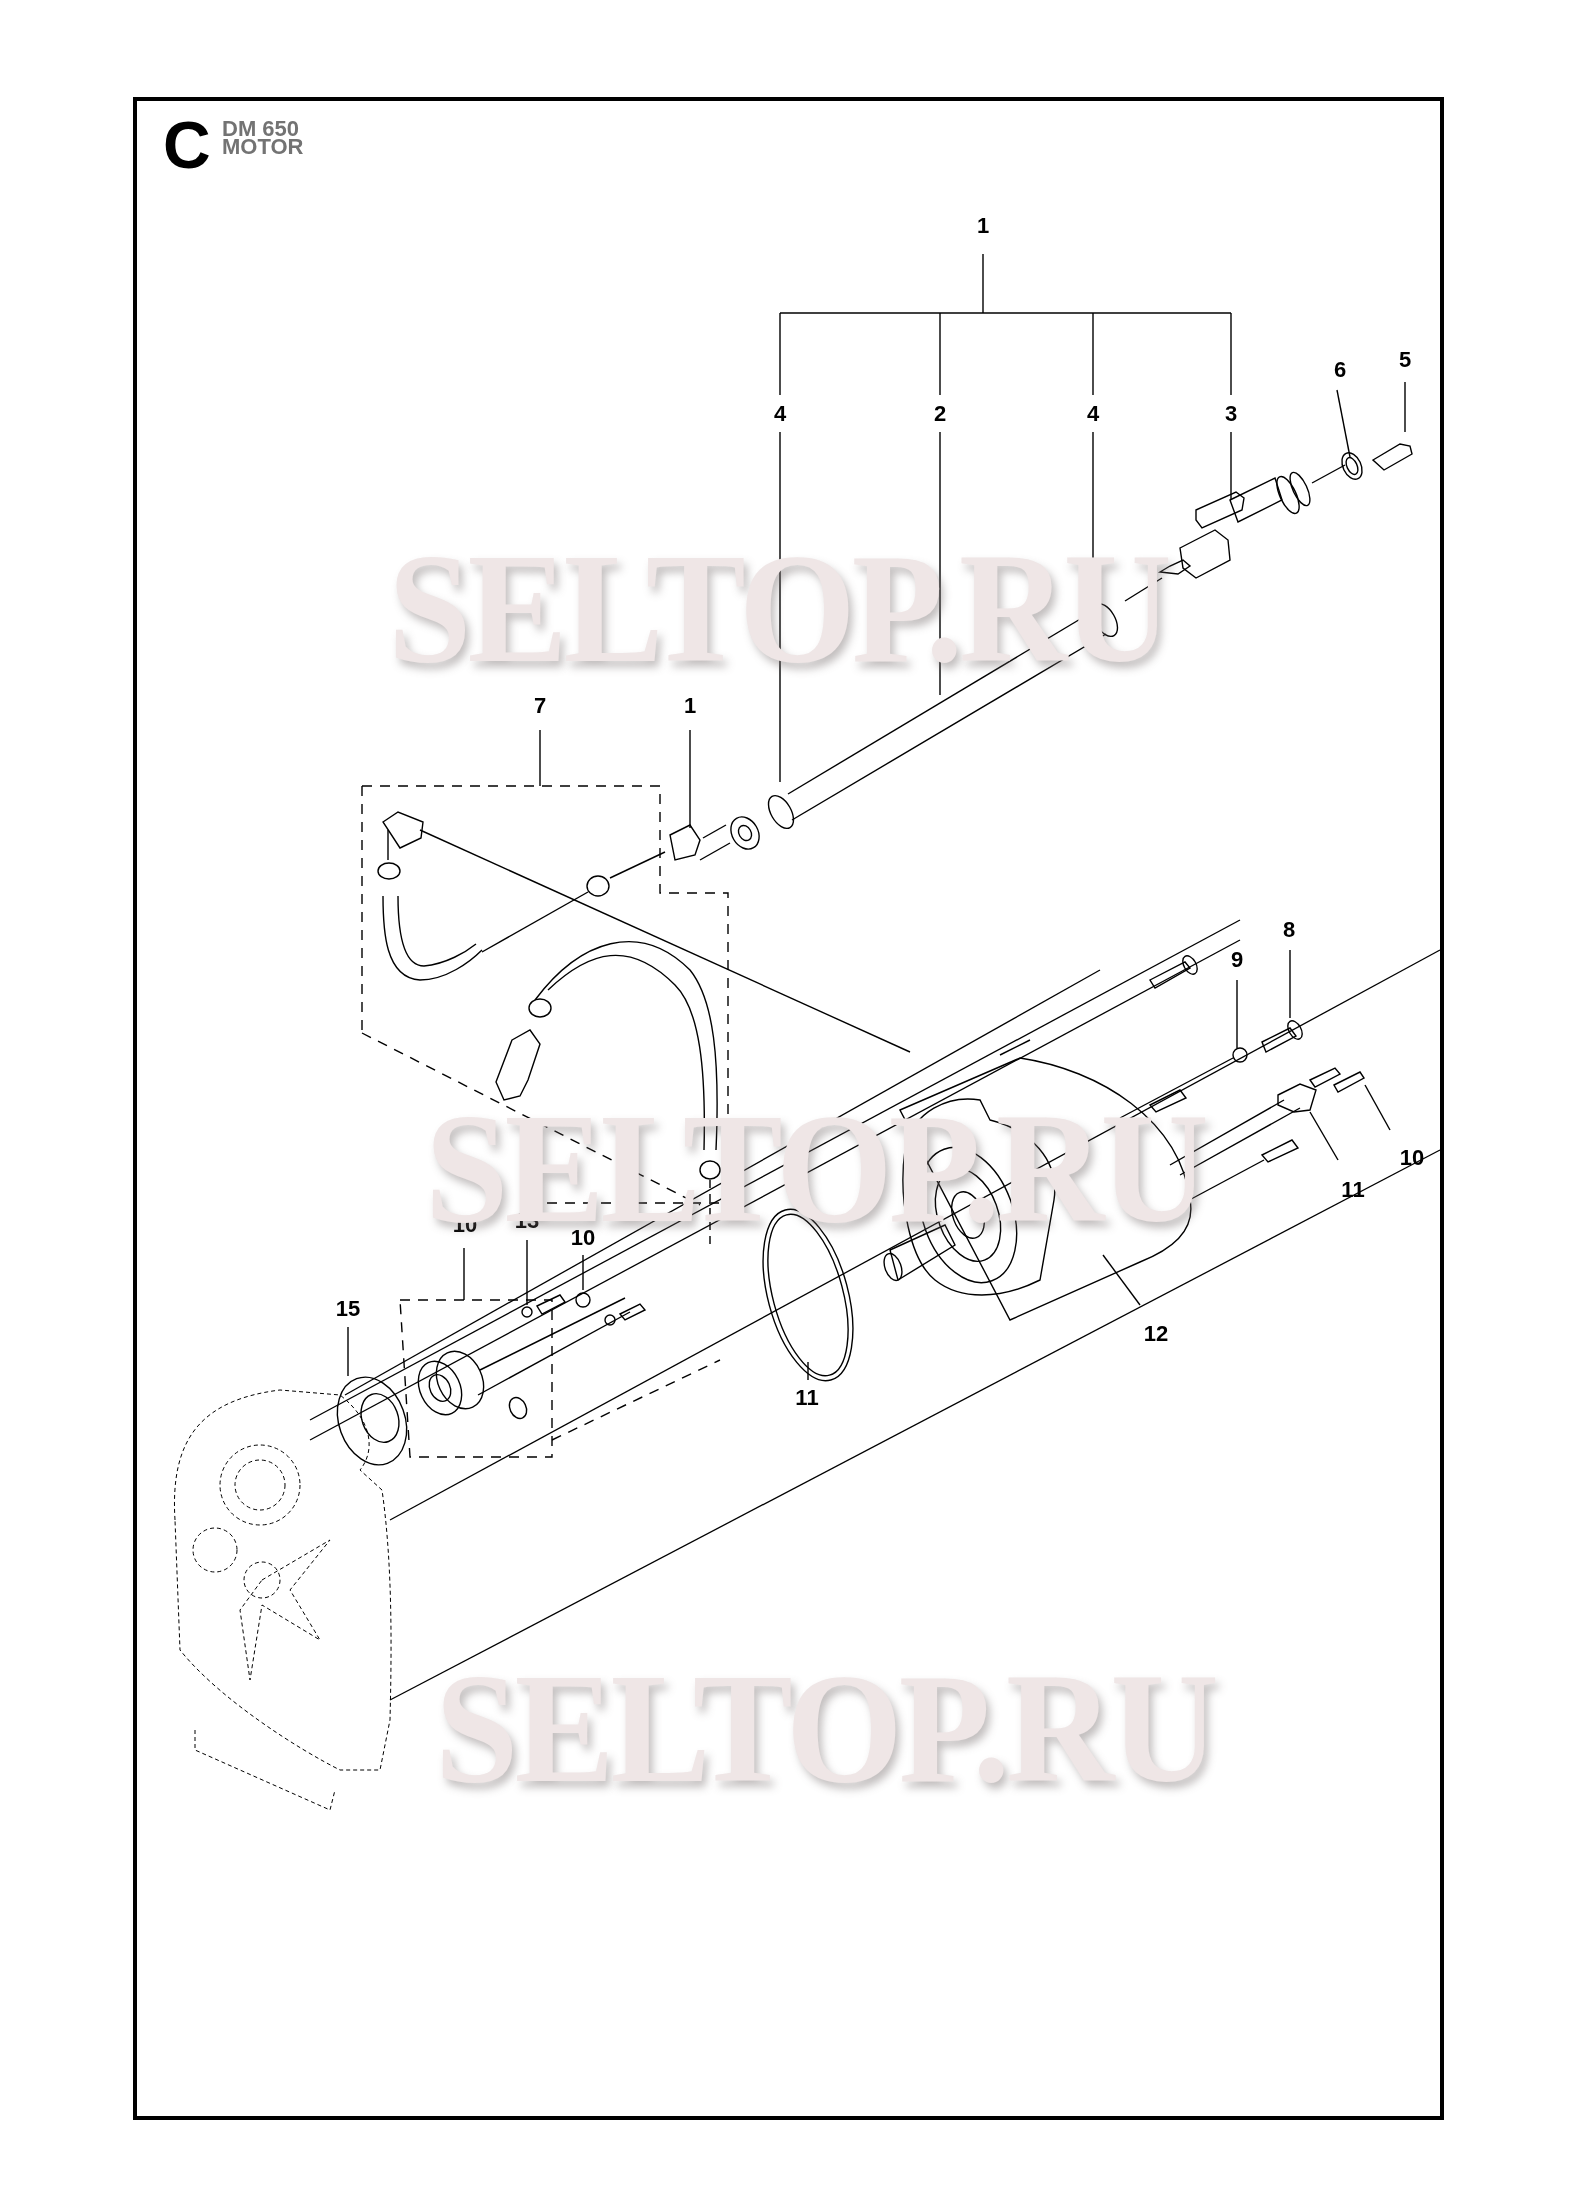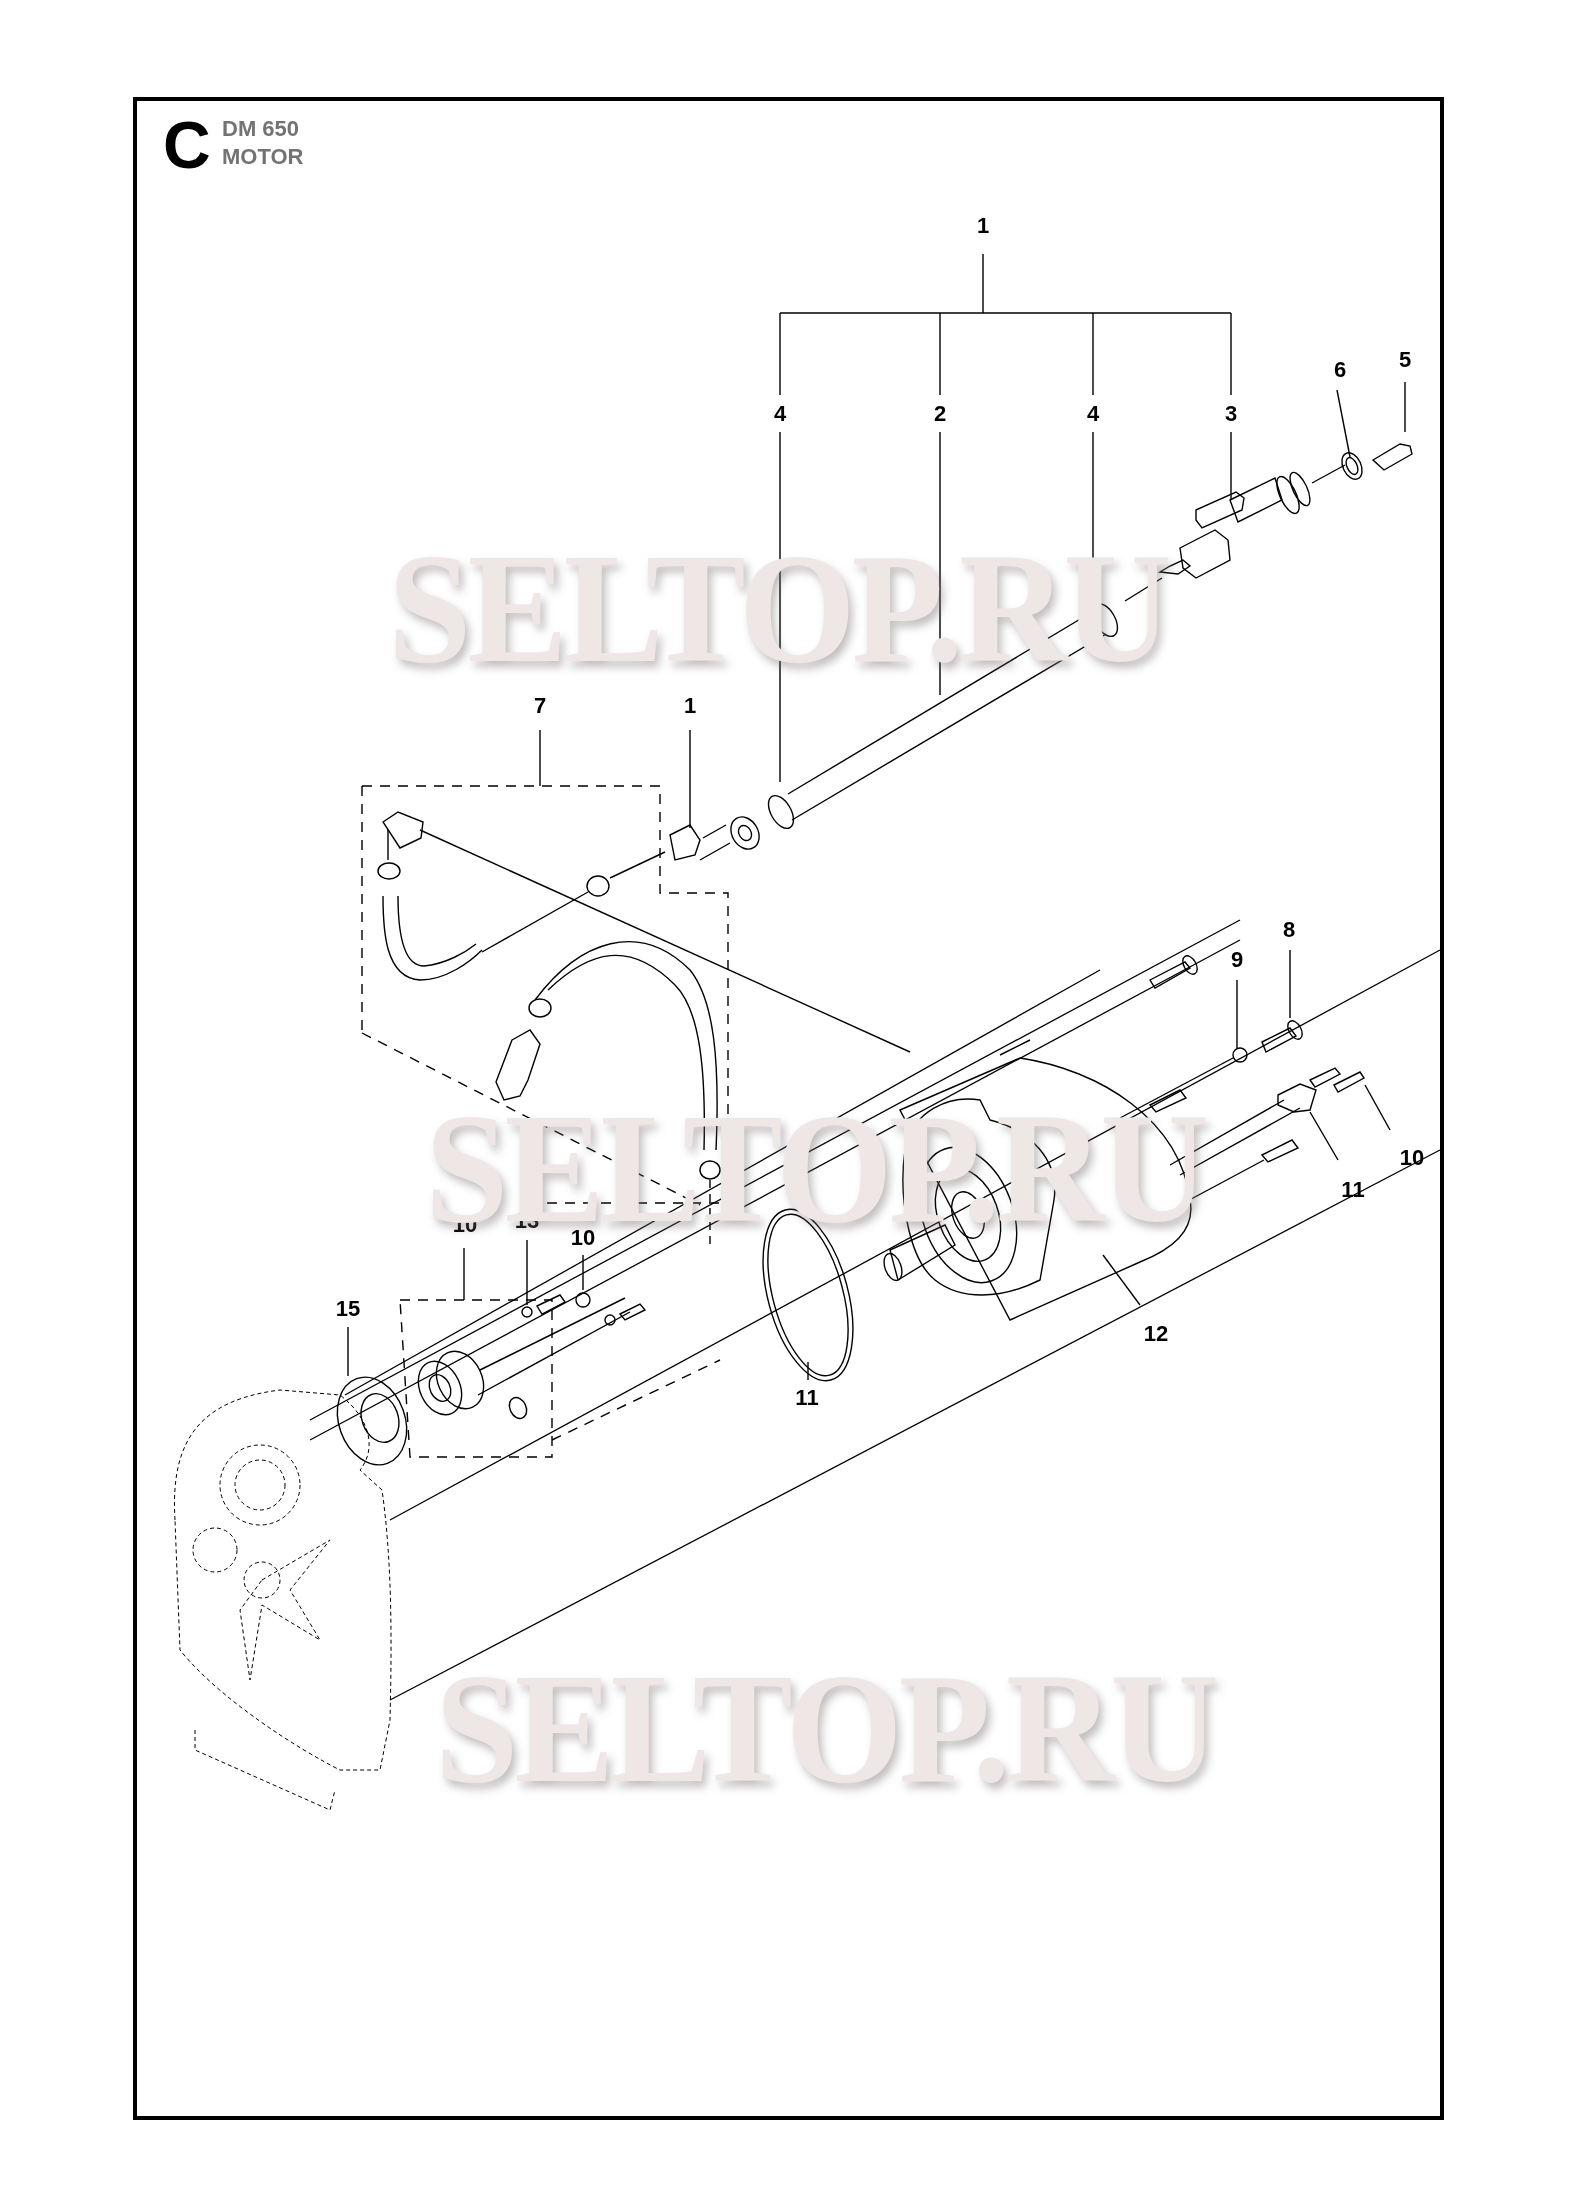--- a/index.html
+++ b/index.html
@@ -1,21 +1,21 @@
 <!DOCTYPE html>
 <html><head>
 <meta charset="utf-8">
 <style>
   html, body { margin: 0; padding: 0; background: #ffffff; }
   body { width: 1573px; height: 2204px; position: relative; overflow: hidden; font-family: "Liberation Sans", sans-serif; }
   .frame { position: absolute; left: 133px; top: 97px; width: 1303px; height: 2015px; border: 4px solid #000; box-sizing: content-box; }
   .title-letter { position: absolute; left: 163px; top: 112px; font-size: 66px; font-weight: bold; line-height: 1; color: #000; font-family: "Liberation Sans", sans-serif; }
   .title-line { position: absolute; left: 222px; font-size: 22px; font-weight: bold; line-height: 1; color: #737373; }
   .title-line.l1 { top: 118px; }
-  .title-line.l2 { top: 146px; }
+  .title-line.l2 { top: 136px; }
   .callout { position: absolute; font-size: 22px; font-weight: bold; color: #000; line-height: 1; transform: translate(-50%, -50%); white-space: nowrap; }
   svg.drawing { position: absolute; left: 0; top: 0; width: 1573px; height: 2204px; }
   .wm { position: absolute; font-family: "Liberation Serif", "DejaVu Serif", serif; font-weight: bold; font-size: 150px; line-height: 1; letter-spacing: -4px; color: #efe6e6; text-shadow: 4px 6px 8px rgba(120,110,110,0.45); transform: scaleY(1.05); white-space: nowrap; pointer-events: none; }
 </style>
 </head>
 <body>
 
 <div class="frame"></div>
 
 <div class="title-letter">C</div>

